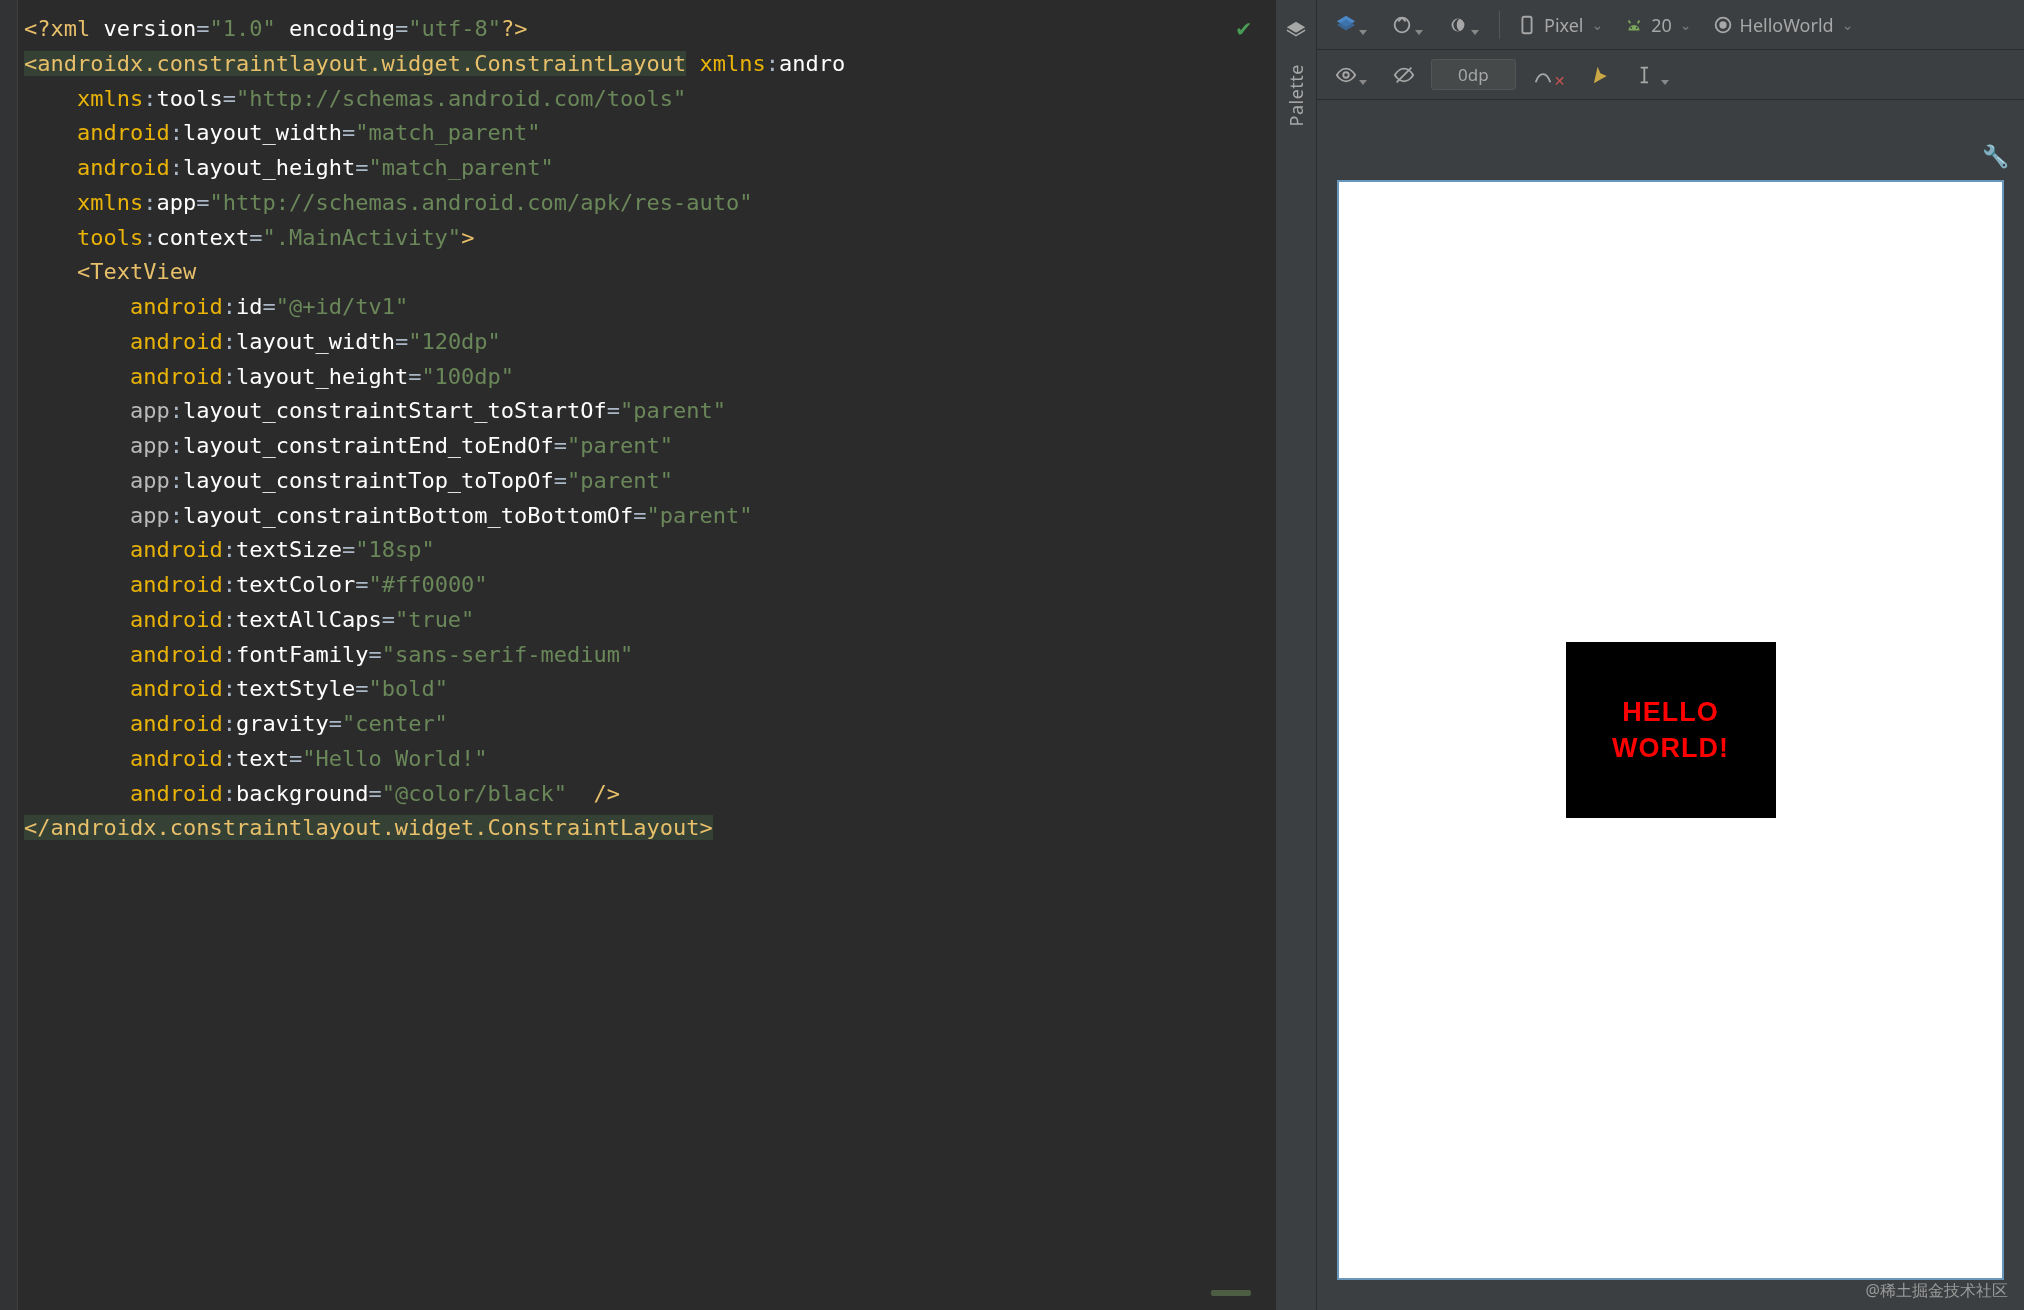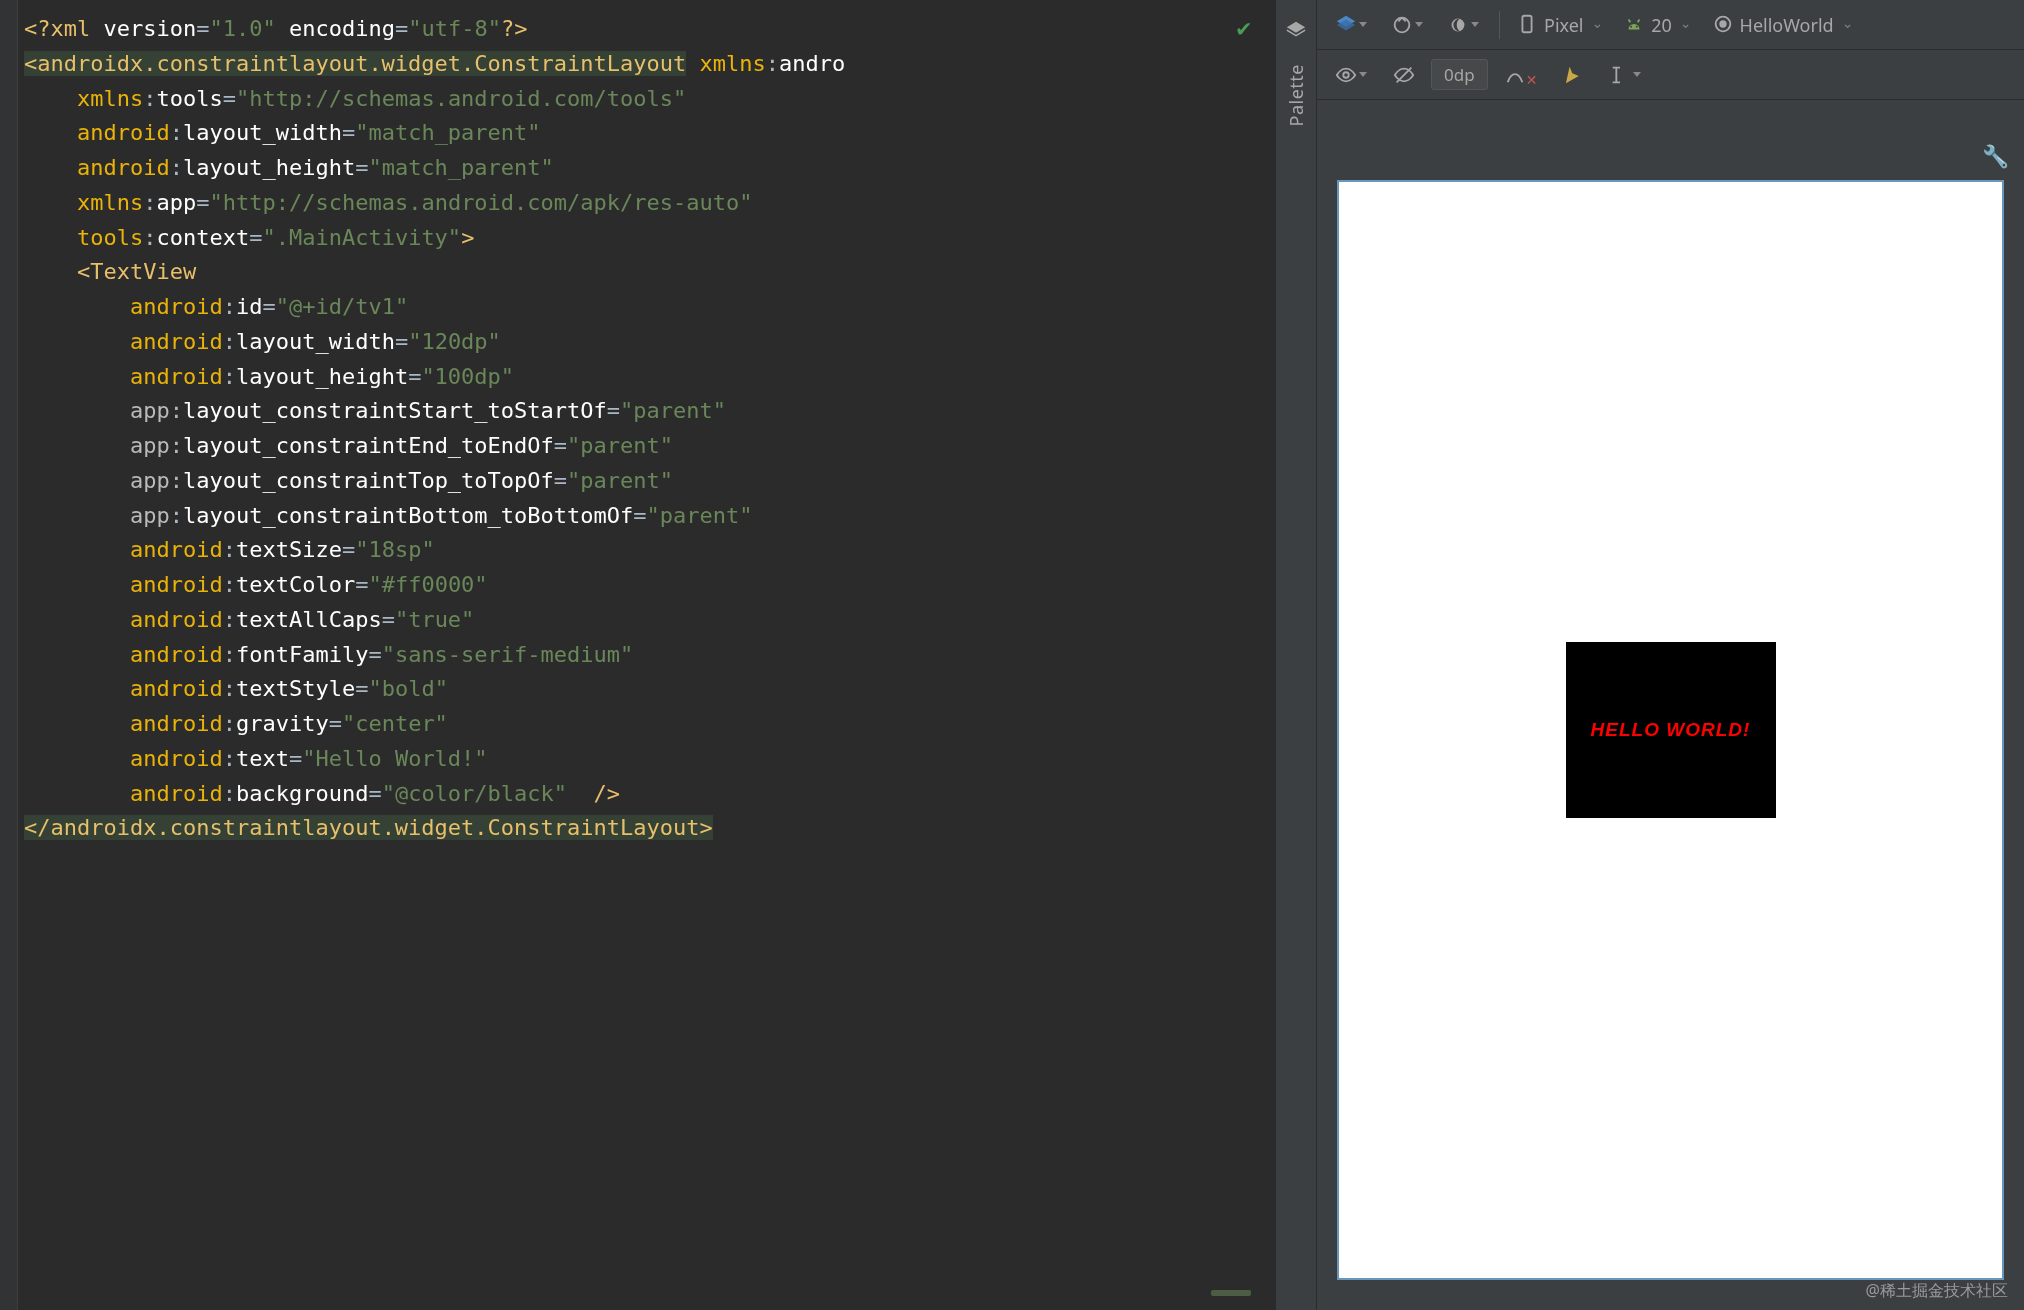--- a/index.html
+++ b/index.html
@@ -74,42 +74,42 @@
 .design-toolbar {
   height: 50px; width: 100%;
   background: #3c3f41;
   border-bottom: 1px solid #2b2b2b;
   display: flex; align-items: center;
   padding: 0 12px; gap: 8px;
   font-family: system-ui, sans-serif;
   color: #a7a7a7; font-size: 18px;
 }
 .tb-btn {
-  display: flex; align-items: flex-start; gap: 6px;
+  display: flex; align-items: center; gap: 6px;
   padding: 4px 6px; border-radius: 3px;
   cursor: pointer;
 }
 .tb-sep { width: 1px; height: 28px; background: #555; margin: 0 2px; }
 .tb-icon { width: 22px; height: 22px; }
 .chev { font-size: 14px; margin-left: 2px; color: #7d7d7d; }
 .small-chev { width:0;height:0;border-left:4px solid transparent;border-right:4px solid transparent;border-top:5px solid #888;position:relative;top:8px;left:-4px; }
 
 .design-toolbar2 {
   height: 50px; width: 100%;
   background: #3c3f41;
   border-bottom: 1px solid #2b2b2b;
   display: flex; align-items: center;
   padding: 0 12px; gap: 10px;
   font-family: system-ui, sans-serif;
   color: #a7a7a7; font-size: 18px;
 }
 .zoom-box {
   background: #45494a;
   border: 1px solid #555;
-  padding: 3px 12px; border-radius: 3px;
+  padding: 3px 26px; border-radius: 3px;
   font-size: 17px;
 }
 
 .design-canvas-wrap {
   flex: 1; position: relative;
   background: #3c3f41;
   padding: 80px 20px 20px 20px;
 }
 .wrench {
   position: absolute; top: 44px; right: 14px;
@@ -124,25 +124,24 @@
 .tv1 {
   position: absolute;
   left: 50%; top: 50%;
   transform: translate(-50%, -50%);
   width: 210px; height: 176px;
   background: #000000;
   display: flex; align-items: center; justify-content: center;
   text-align: center;
   font-family: sans-serif;
   font-weight: 700;
-  font-size: 19px;
+  font-size: 27px;
   color: #ff0000;
   letter-spacing: 1px;
   line-height: 1.35;
-  font-style: italic;
 }
 .watermark {
   position: absolute;
   bottom: 8px; right: 16px;
   color: #9a9a9a; font-size: 16px;
   font-family: system-ui, sans-serif;
 }
 </style>
 </head>
 <body>

